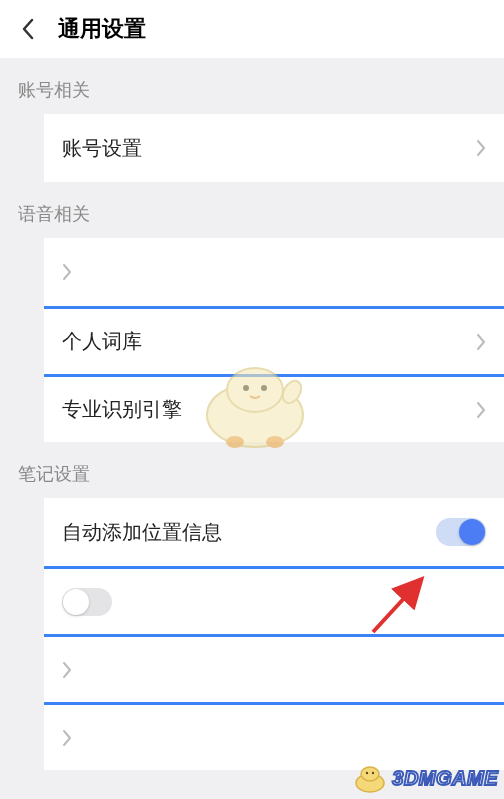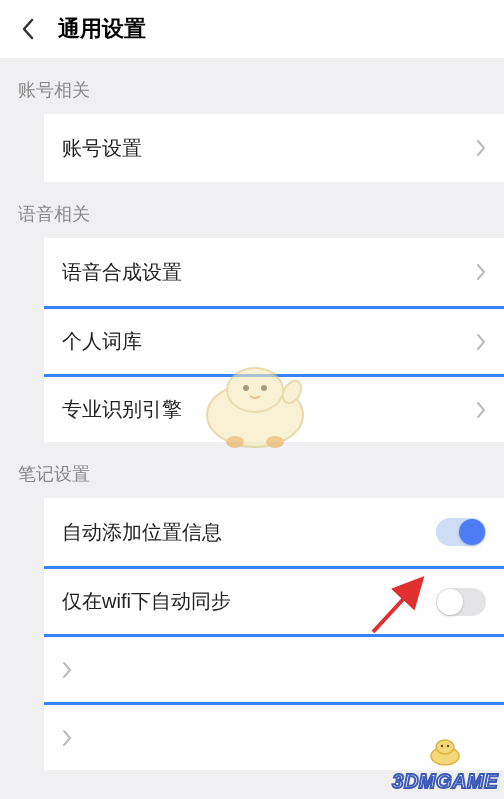--- a/index.html
+++ b/index.html
@@ -111,21 +111,20 @@
       height: 70px;
     }
     .watermark {
       position: absolute;
       right: 6px;
       bottom: 6px;
       display: flex;
       align-items: center;
       gap: 4px;
       pointer-events: none;
-      flex-direction: column;
     }
     .watermark-mascot {
       width: 36px;
       height: 30px;
     }
     .watermark-text {
       font-family: Arial, sans-serif;
       font-size: 20px;
       font-weight: 900;
       font-style: italic;
@@ -160,21 +159,20 @@
   <span class="row-label">账号设置</span>
   <span class="chevron">
     <svg viewBox="0 0 10 18" fill="none" stroke="#bbb" stroke-width="2" stroke-linecap="round" stroke-linejoin="round">
         <polyline points="2,2 8,9 2,16"></polyline>
       </svg>
   </span>
 </div>
 
 <div class="section-header">语音相关</div>
 <div class="row">
-  <span class="row-label">语音合成设置</span>
   <span class="chevron">
     <svg viewBox="0 0 10 18" fill="none" stroke="#bbb" stroke-width="2" stroke-linecap="round" stroke-linejoin="round">
         <polyline points="2,2 8,9 2,16"></polyline>
       </svg>
   </span>
 </div>
 <div class="row">
   <span class="row-label">个人词库</span>
   <span class="chevron">
     <svg viewBox="0 0 10 18" fill="none" stroke="#bbb" stroke-width="2" stroke-linecap="round" stroke-linejoin="round">
@@ -192,21 +190,20 @@
 </div>
 
 <div class="section-header">笔记设置</div>
 <div class="row">
   <span class="row-label">自动添加位置信息</span>
   <div class="toggle on">
     <div class="toggle-knob"></div>
   </div>
 </div>
 <div class="row">
-  <span class="row-label">仅在wifi下自动同步</span>
   <div class="toggle off">
     <div class="toggle-knob"></div>
   </div>
 </div>
 <div class="row">
   <span class="chevron">
     <svg viewBox="0 0 10 18" fill="none" stroke="#bbb" stroke-width="2" stroke-linecap="round" stroke-linejoin="round">
         <polyline points="2,2 8,9 2,16"></polyline>
       </svg>
   </span>

